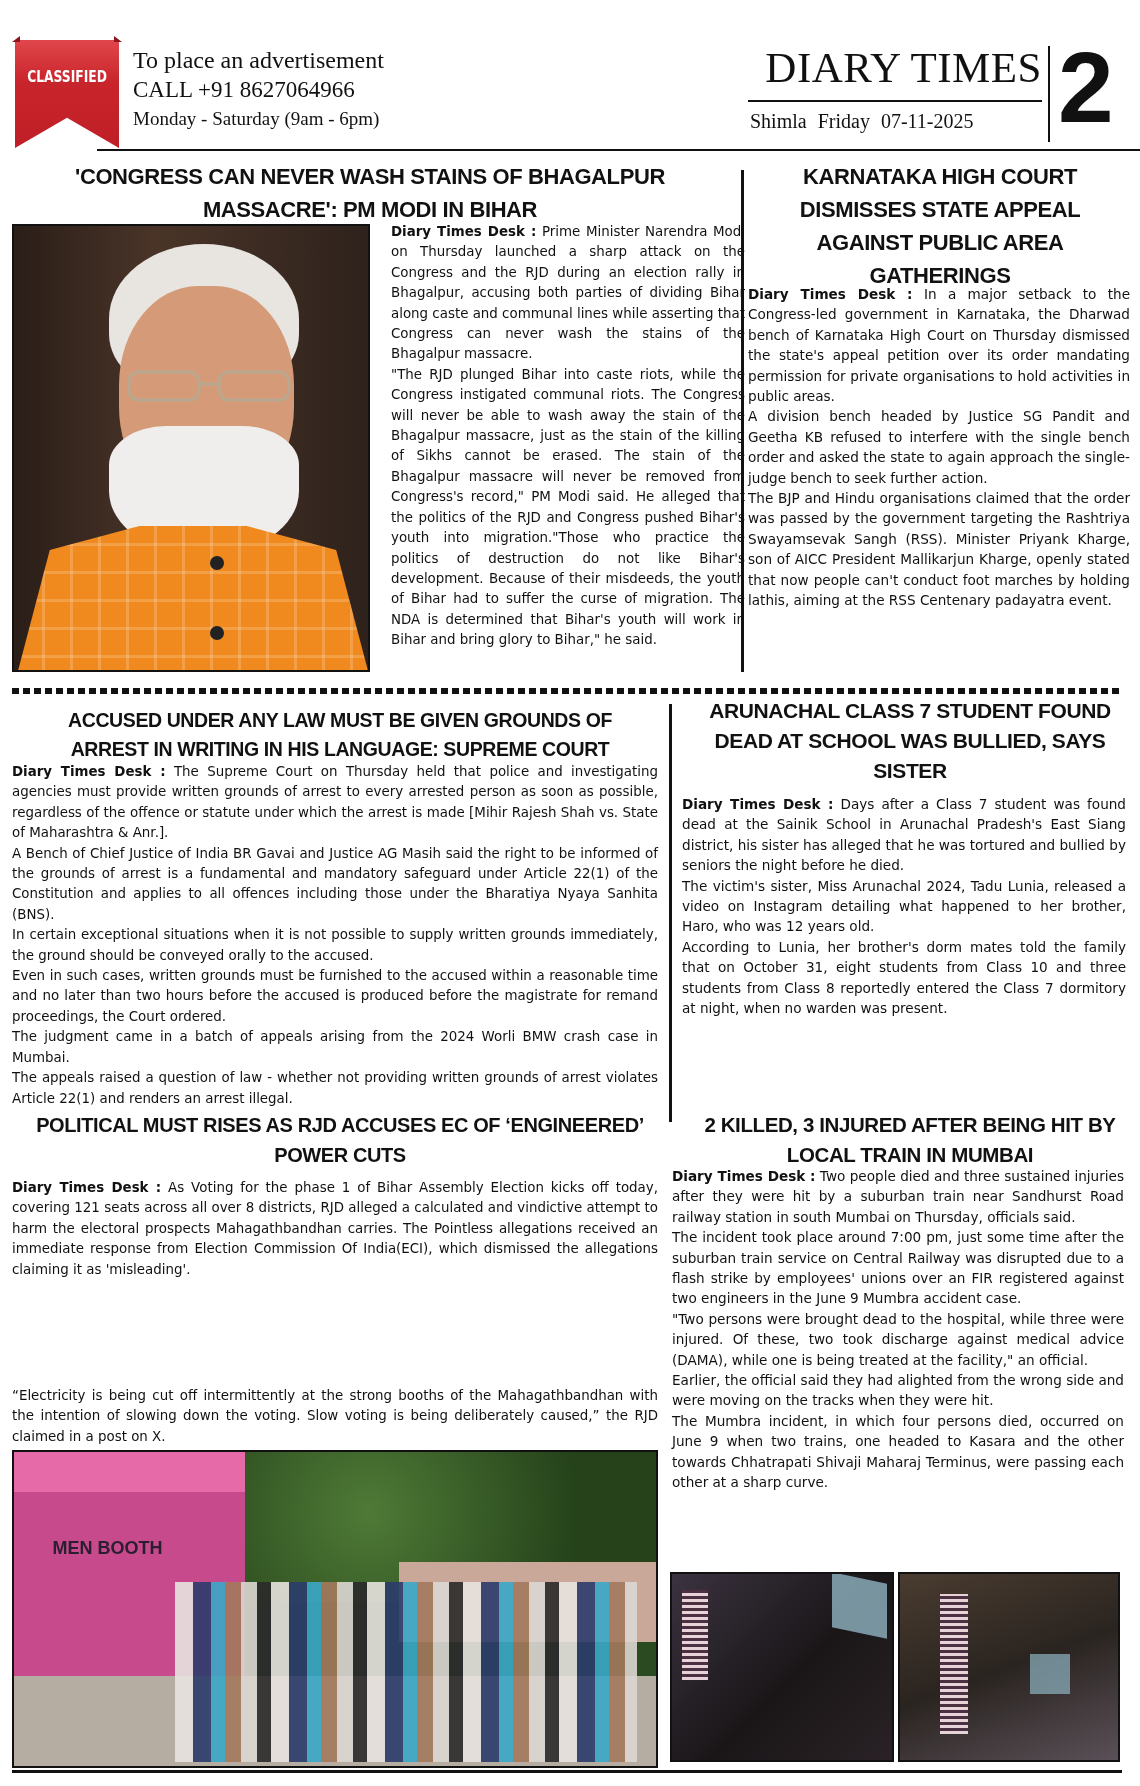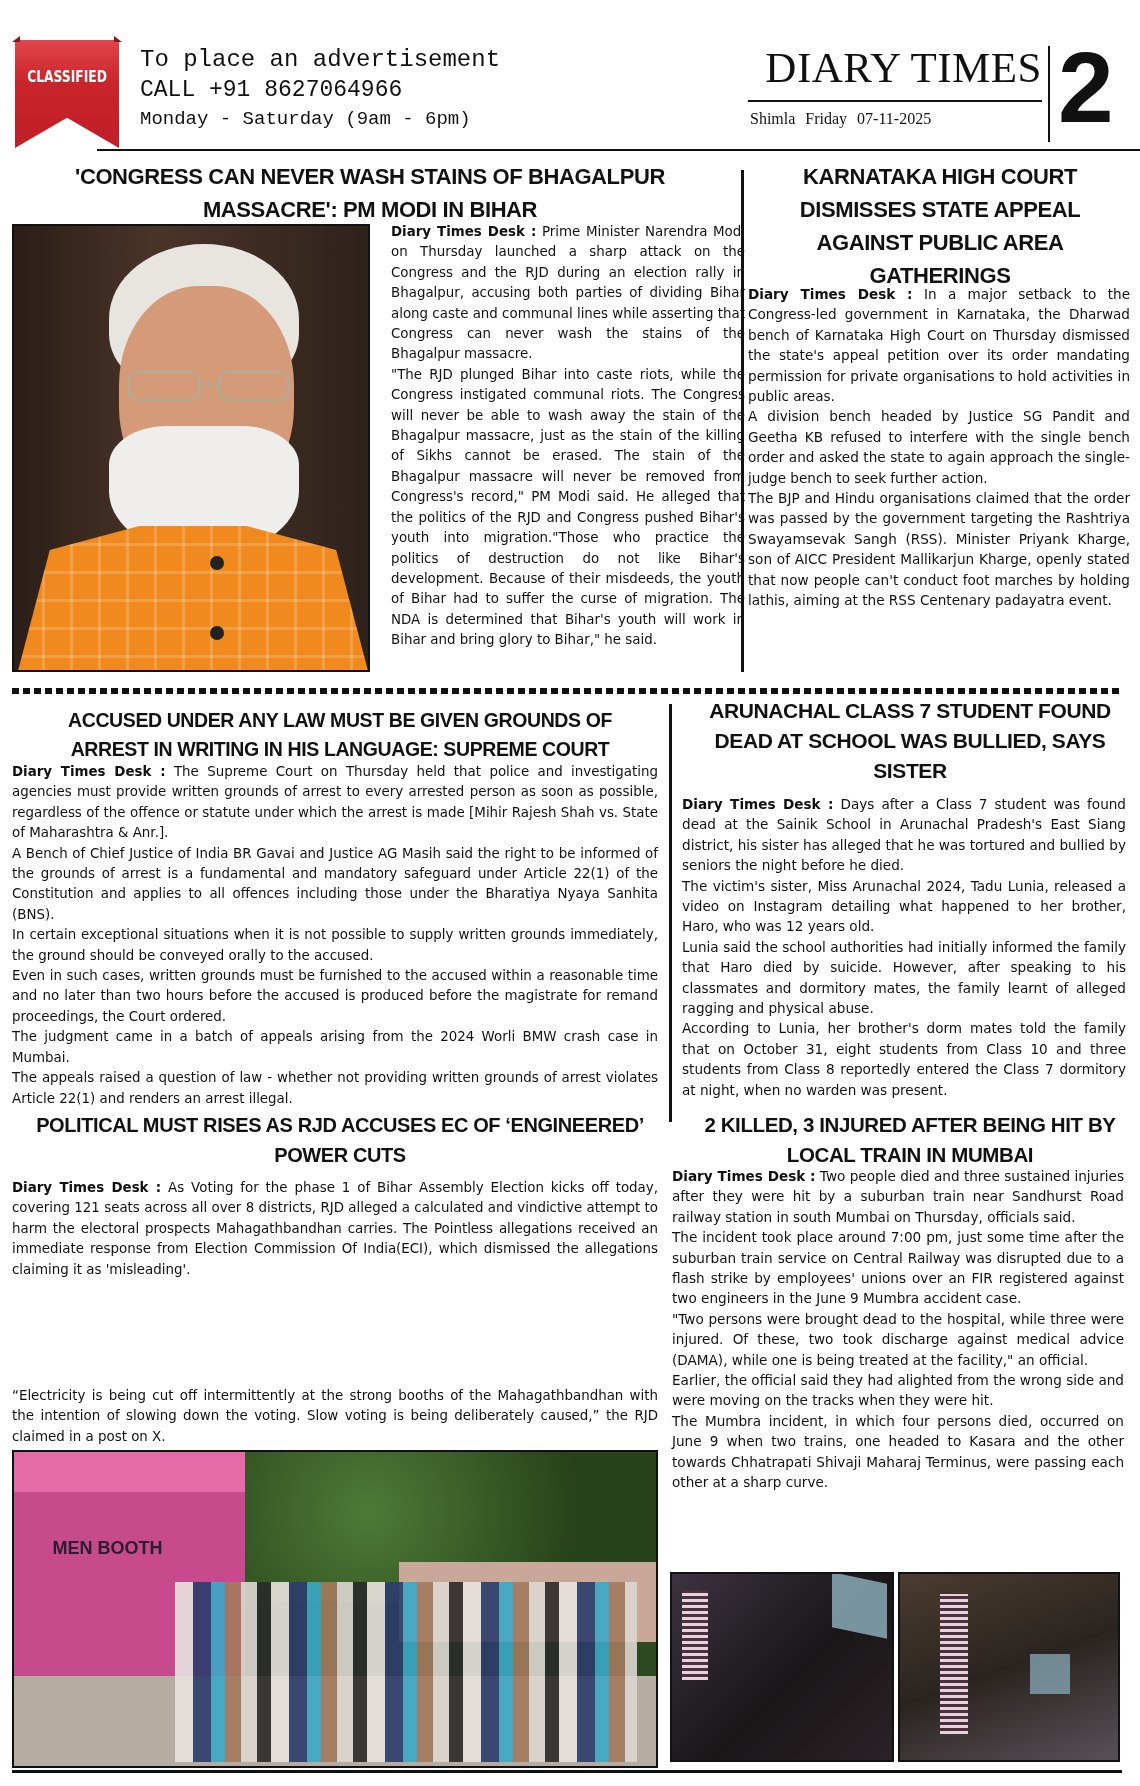--- a/index.html
+++ b/index.html
@@ -10,29 +10,29 @@
   .ribbon { position: absolute; left: 15px; top: 40px; width: 104px; height: 108px; }
   .ribbon .body { position: absolute; left: 0; top: 0; width: 104px; height: 108px;
     background: linear-gradient(#e0464b, #c8242b 40%, #c01f27);
     clip-path: polygon(0 0, 100% 0, 100% 100%, 50% 72%, 0 100%); }
   .ribbon .label { position: absolute; left: 0; width: 104px; top: 28px; text-align: center;
     color: #fff; font-weight: bold; font-size: 15px; letter-spacing: 0; font-family: "DejaVu Sans", sans-serif; transform: scaleX(0.82); }
   .ribbon .fold { position: absolute; top: -4px; width: 8px; height: 6px; background: #8e151b; }
   .ribbon .fold.l { left: -3px; clip-path: polygon(100% 0, 100% 100%, 0 100%); }
   .ribbon .fold.r { right: -3px; clip-path: polygon(0 0, 0 100%, 100% 100%); }
 
-  .ad { position: absolute; left: 133px; top: 46px; font-family: Liberation Mono, monospace; color: #111; margin-left: 7px; }
+  .ad { position: absolute; left: 133px; top: 46px; font-family: Liberation Serif, serif; color: #111; }
   .ad .l1 { font-size: 24px; line-height: 28px; }
   .ad .l2 { font-size: 23px; line-height: 32px; }
   .ad .l3 { font-size: 19px; line-height: 26px; }
 
   .brand { position: absolute; left: 752px; top: 44px; width: 290px; text-align: right;
     font-family: "Liberation Serif", serif; font-size: 43px; letter-spacing: 0.5px; line-height: 48px; }
   .brand-rule { position: absolute; left: 748px; top: 100px; width: 294px; height: 2px; background: #111; }
-  .dateline { position: absolute; left: 750px; top: 110px; font-family: "Liberation Serif", serif; font-size: 16px; word-spacing: 6px; }
+  .dateline { position: absolute; left: 750px; top: 110px; font-family: "Liberation Serif", serif; font-size: 20px; word-spacing: 6px; }
   .vbar { position: absolute; left: 1048px; top: 46px; width: 2px; height: 96px; background: #111; }
   .pageno { position: absolute; left: 1058px; top: 32px; font-family: "Liberation Sans", sans-serif; font-weight: bold; font-size: 100px; line-height: 110px; }
 
   .top-rule { position: absolute; left: 97px; top: 149px; width: 1043px; height: 2px; background: #111; }
 
   
   .headline { position: absolute; text-align: center; font-weight: bold; font-family: "Liberation Sans", sans-serif;
     color: #111; letter-spacing: -0.4px; }
   .body-text { position: absolute; font-family: "DejaVu Sans", sans-serif; color: #111; text-align: justify; }
   .body-text p { margin: 0; }
@@ -138,21 +138,20 @@
   <p>The judgment came in a batch of appeals arising from the 2024 Worli BMW crash case in Mumbai.</p>
   <p>The appeals raised a question of law - whether not providing written grounds of arrest violates Article 22(1) and renders an arrest illegal.</p>
 </div>
 
 <div class="col-rule" style="left:669px; top:704px; height:418px;"></div>
 
 <div class="headline" style="left:690px; top:696px; width:440px; font-size:21px; line-height:30px;">ARUNACHAL CLASS 7 STUDENT FOUND DEAD AT SCHOOL WAS BULLIED, SAYS SISTER</div>
 <div class="body-text" style="left:682px; top:794px; width:444px; font-size:13.6px; line-height:20.4px;">
   <p><span class="lead">Diary Times Desk :</span><span> Days after a Class 7 student was found dead at the Sainik School in Arunachal Pradesh's East Siang district, his sister has alleged that he was tortured and bullied by seniors the night before he died.</span></p>
   <p>The victim's sister, Miss Arunachal 2024, Tadu Lunia, released a video on Instagram detailing what happened to her brother, Haro, who was 12 years old.</p>
-  <p>Lunia said the school authorities had initially informed the family that Haro died by suicide. However, after speaking to his classmates and dormitory mates, the family learnt of alleged ragging and physical abuse.</p>
   <p>According to Lunia, her brother's dorm mates told the family that on October 31, eight students from Class 10 and three students from Class 8 reportedly entered the Class 7 dormitory at night, when no warden was present.</p>
 </div>
 
 <div class="headline" style="left:20px; top:1110px; width:640px; font-size:20px; line-height:30px;">POLITICAL MUST RISES AS RJD ACCUSES EC OF ‘ENGINEERED’ POWER CUTS</div>
 <div class="body-text" style="left:12px; top:1178px; width:646px; font-size:13.4px; line-height:20.4px;">
   <p><span class="lead">Diary Times Desk :</span><span> As Voting for the phase 1 of Bihar Assembly Election kicks off today, covering 121 seats across all over 8 districts, RJD alleged a calculated and vindictive attempt to harm the electoral prospects Mahagathbandhan carries. The Pointless allegations received an immediate response from Election Commission Of India(ECI), which dismissed the allegations claiming it as 'misleading'.</span></p>
 </div>
 <div class="body-text" style="left:12px; top:1386px; width:646px; font-size:13.4px; line-height:20.4px;">
   <p>“Electricity is being cut off intermittently at the strong booths of the Mahagathbandhan with the intention of slowing down the voting. Slow voting is being deliberately caused,” the RJD claimed in a post on X.</p>
 </div>

